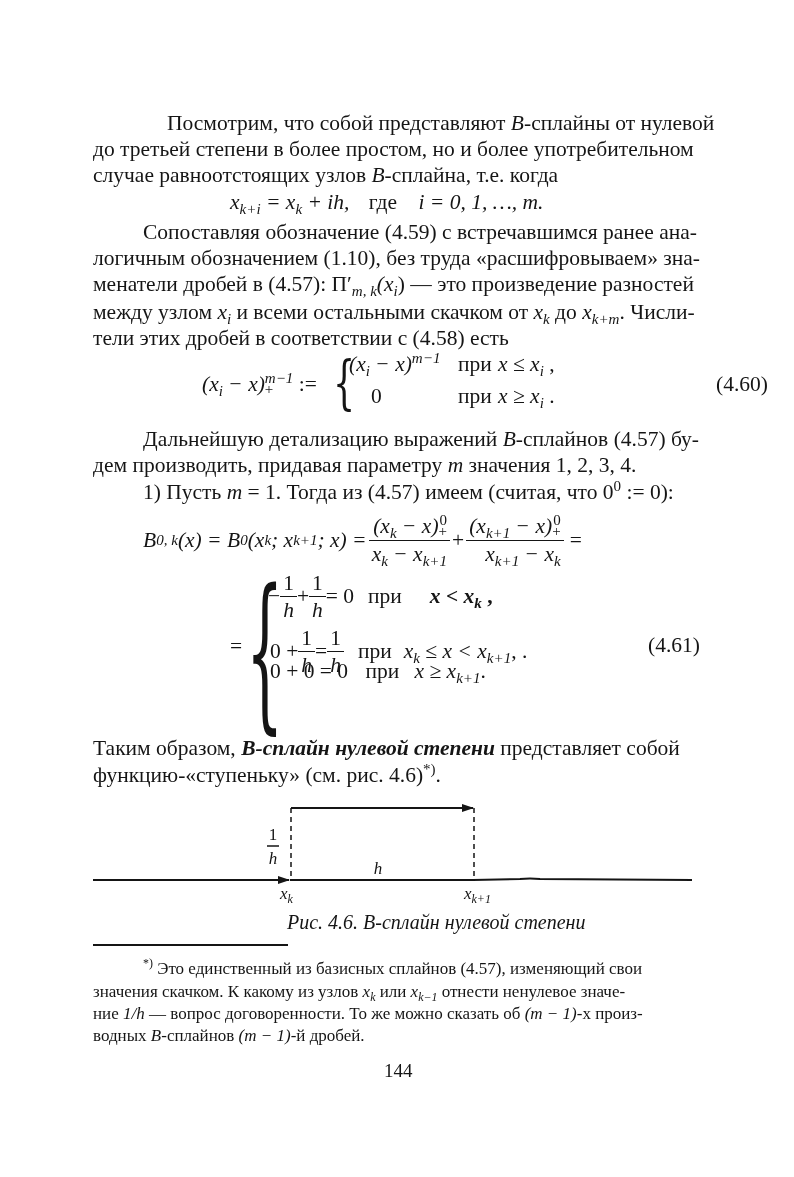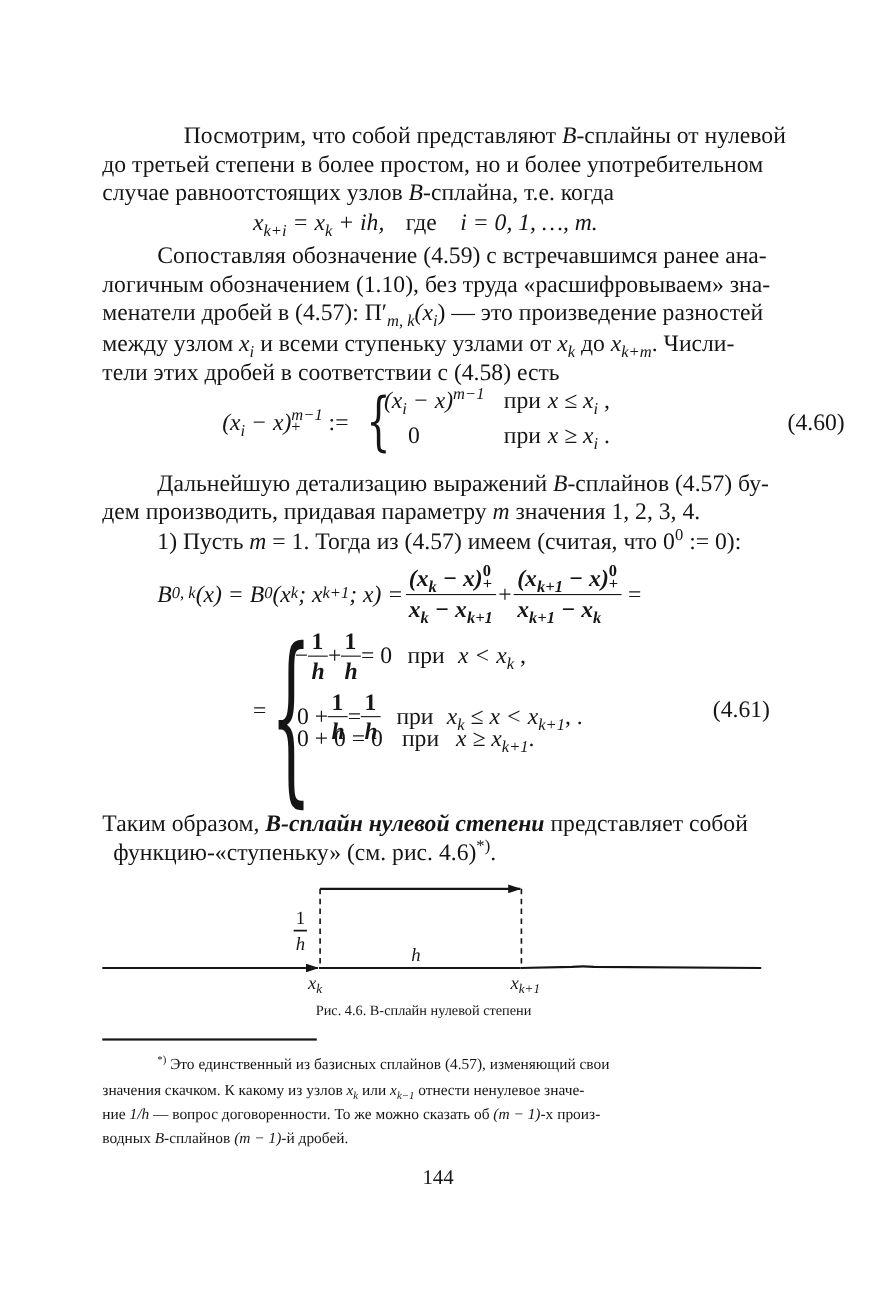--- a/index.html
+++ b/index.html
@@ -2,26 +2,26 @@
 <html><head>
 <meta charset="utf-8">
 <style>
   html, body { margin:0; padding:0; background:#ffffff; }
   body { width:794px; height:1177px; position:relative; overflow:hidden;
          font-family:"Liberation Serif","DejaVu Serif",serif; color:#151515; }
   .abs { position:absolute; white-space:nowrap; }
   .t { font-size:21.5px; line-height:26px; }
   .i { font-style:italic; }
   sub, sup { font-size:70%; line-height:0; }
-  .frac { display:inline-block; vertical-align:middle; text-align:left; margin:0 2px;font-weight:bold; }
+  .frac { display:inline-block; vertical-align:middle; text-align:right; margin:0 2px; }
   .frac > span { display:block; padding:0 3px; }
   .frac > .num { border-bottom:1.2px solid #151515; }
   .brace { font-family:"DejaVu Serif",serif; font-weight:200; }
-  .fn { font-size:14px; line-height:22px; }
-  .cap { font-size:13px; }
+  .fn { font-size:17px; line-height:22px; }
+  .cap { font-size:20px; font-style:italic; }
   svg text { font-family:"Liberation Serif","DejaVu Serif",serif; }
 </style>
 </head>
 <body>
 
 <div class="abs t" style="left:143px; top:110px;margin-left:24px;">
   <span>Посмотрим, что собой представляют </span><span class="i">B</span><span>-сплайны от нулевой</span>
 </div>
 <div class="abs t" style="left:93px; top:136px;">до третьей степени в более простом, но и более употребительном</div>
 <div class="abs t" style="left:93px; top:162px;">
@@ -32,21 +32,21 @@
   <span style="margin-left:14px;">где</span>
   <span class="i" style="margin-left:16px;">i = 0, 1, …, m.</span>
 </div>
 
 <div class="abs t" style="left:143px; top:219px;">Сопоставляя обозначение (4.59) с встречавшимся ранее ана-</div>
 <div class="abs t" style="left:93px; top:245px;">логичным обозначением (1.10), без труда «расшифровываем» зна-</div>
 <div class="abs t" style="left:93px; top:271px;">
   <span>менатели дробей в (4.57): </span><span>Π′</span><sub class="i">m, k</sub><span class="i">(x</span><sub class="i">i</sub><span>)</span><span> — это произведение разностей</span>
 </div>
 <div class="abs t" style="left:93px; top:299px;">
-  <span>между узлом </span><span class="i">x</span><sub class="i">i</sub><span> и всеми ступеньку узлами от </span><span class="i">x</span><sub class="i">k</sub><span> до </span><span class="i">x</span><sub class="i">k+m</sub><span>. Числи-</span>
+  <span>между узлом </span><span class="i">x</span><sub class="i">i</sub><span> и всеми остальными скачком от </span><span class="i">x</span><sub class="i">k</sub><span> до </span><span class="i">x</span><sub class="i">k+m</sub><span>. Числи-</span>
 </div>
 <div class="abs t" style="left:93px; top:325px;">тели этих дробей в соответствии с (4.58) есть</div>
 
 <div class="abs t" style="left:202px; top:371px;">
   <span class="i">(x</span><sub class="i">i</sub><span class="i"> − x)</span><span style="display:inline-block; vertical-align:middle; line-height:11px; font-size:15px; position:relative; top:-2px;"><span class="i" style="display:block;">m−1</span><span style="display:block;">+</span></span><span> :=</span>
 </div>
 <div class="abs brace" style="left:333px; top:353px; font-size:58px; line-height:60px; transform:scaleX(0.6); transform-origin:left;">{</div>
 <div class="abs t" style="left:349px; top:351px;">
   <span class="i">(x</span><sub class="i">i</sub><span class="i"> − x)</span><sup class="i">m−1</sup>
   <span style="position:absolute; left:109px;">при</span>
@@ -101,21 +101,21 @@
       <span class="num">1</span>
       <span class="i">h</span>
     </span>
   <span>+</span>
   <span class="frac" style="margin:0;">
       <span class="num">1</span>
       <span class="i">h</span>
     </span>
   <span>= 0</span>
   <span style="margin-left:14px;">при</span>
-  <span class="i" style="margin-left:12px;"><span>x &lt; x</span><sub>k</sub><span style="font-style:normal;"> ,</span></span>
+  <span class="i" style="margin-left:28px;font-weight:bold;"><span>x &lt; x</span><sub>k</sub><span style="font-style:normal;"> ,</span></span>
 </div>
 
 <div class="abs t" style="left:270px; top:627px; height:48px; display:flex; align-items:center;">
   <span>0 +</span>
   <span class="frac" style="margin:0;">
       <span class="num">1</span>
       <span class="i">h</span>
     </span>
   <span>=</span>
   <span class="frac" style="margin:0;">
@@ -129,21 +129,21 @@
 
 <div class="abs t" style="left:270px; top:658px;">
   <span>0 + 0 = 0</span>
   <span style="margin-left:12px;">при</span>
   <span class="i" style="margin-left:10px;"><span>x ≥ x</span><sub>k+1</sub><span style="font-style:normal;">.</span></span>
 </div>
 
 <div class="abs t" style="left:93px; top:735px;">
   <span>Таким образом, </span><b><i>B-сплайн нулевой степени</i></b><span> представляет собой</span>
 </div>
-<div class="abs t" style="left:103px; top:762px;">
+<div class="abs t" style="left:93px; top:762px;">
   <span>функцию-«ступеньку» (см. рис. 4.6)</span><sup>*)</sup><span>.</span>
 </div>
 
 <svg class="abs" style="left:0; top:790px;" width="794" height="140" viewBox="0 790 794 140">
   <defs>
     <marker id="arrowhead" markerWidth="12" markerHeight="8" refX="11" refY="4" orient="auto" markerUnits="userSpaceOnUse">
       <path d="M0,0 L12,4 L0,8 z" fill="#151515"></path>
     </marker>
   </defs>
   <line x1="93" y1="880" x2="289" y2="880" stroke="#151515" stroke-width="2" marker-end="url(#arrowhead)"></line>

